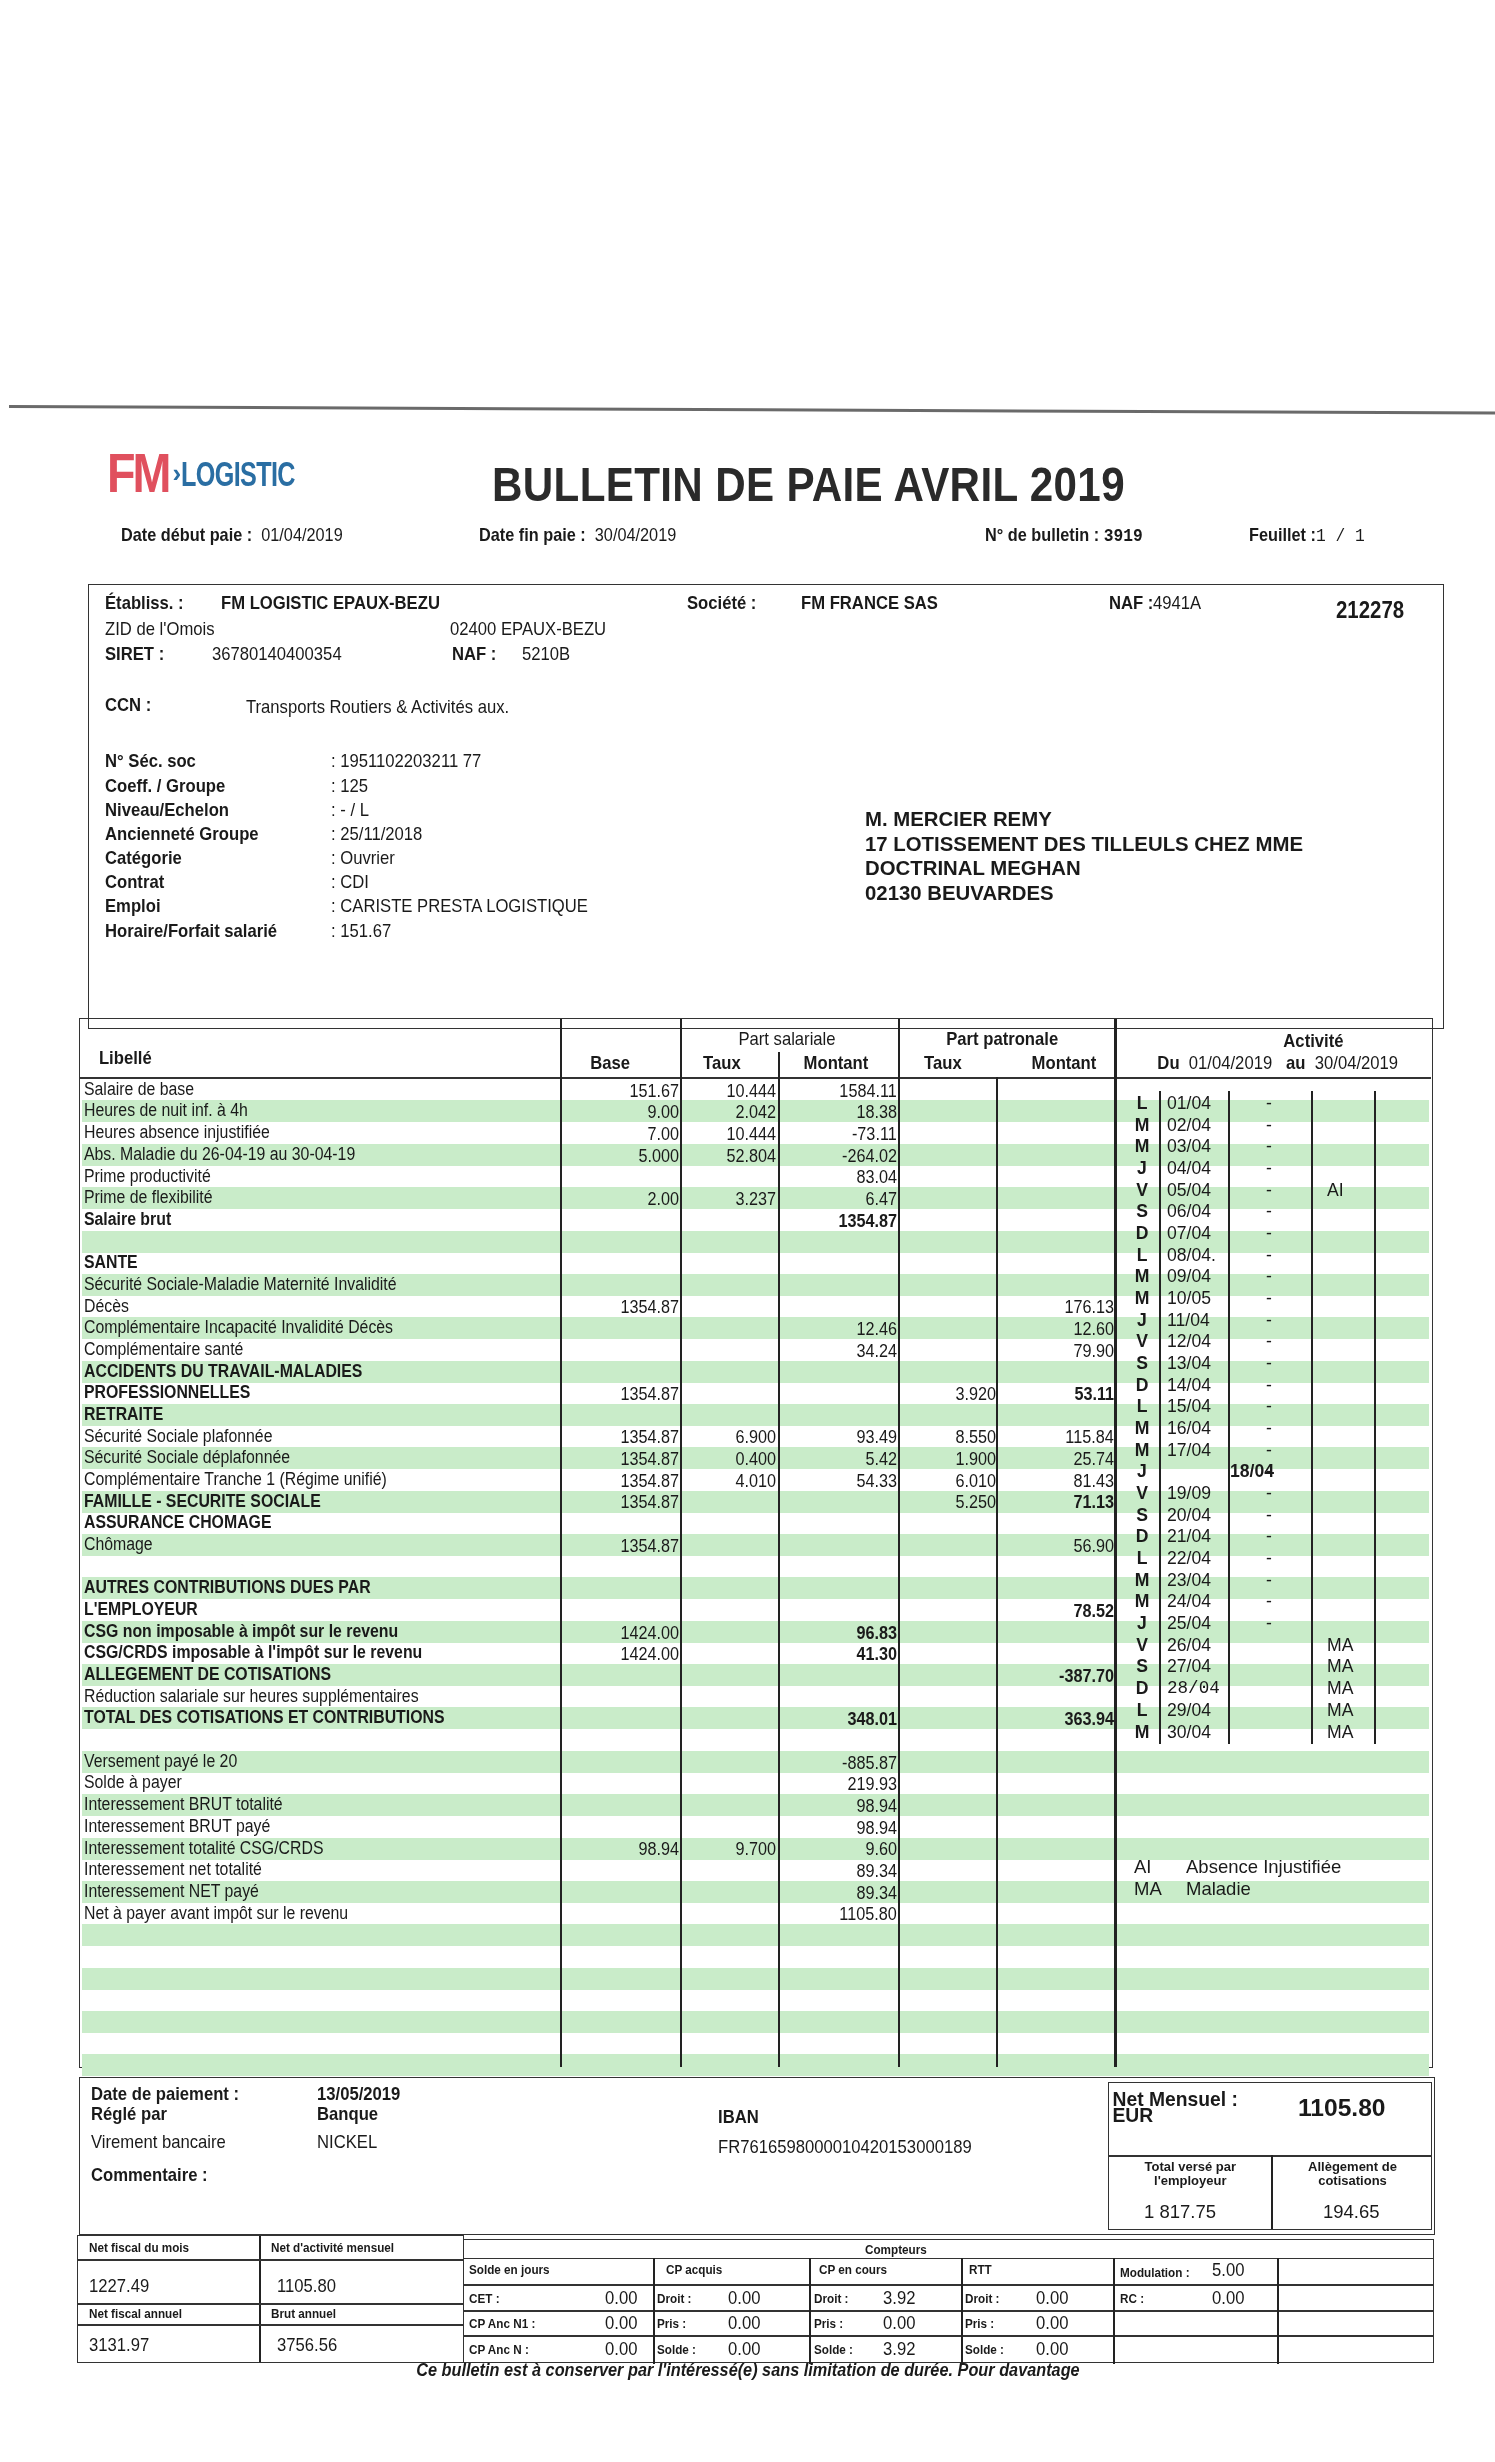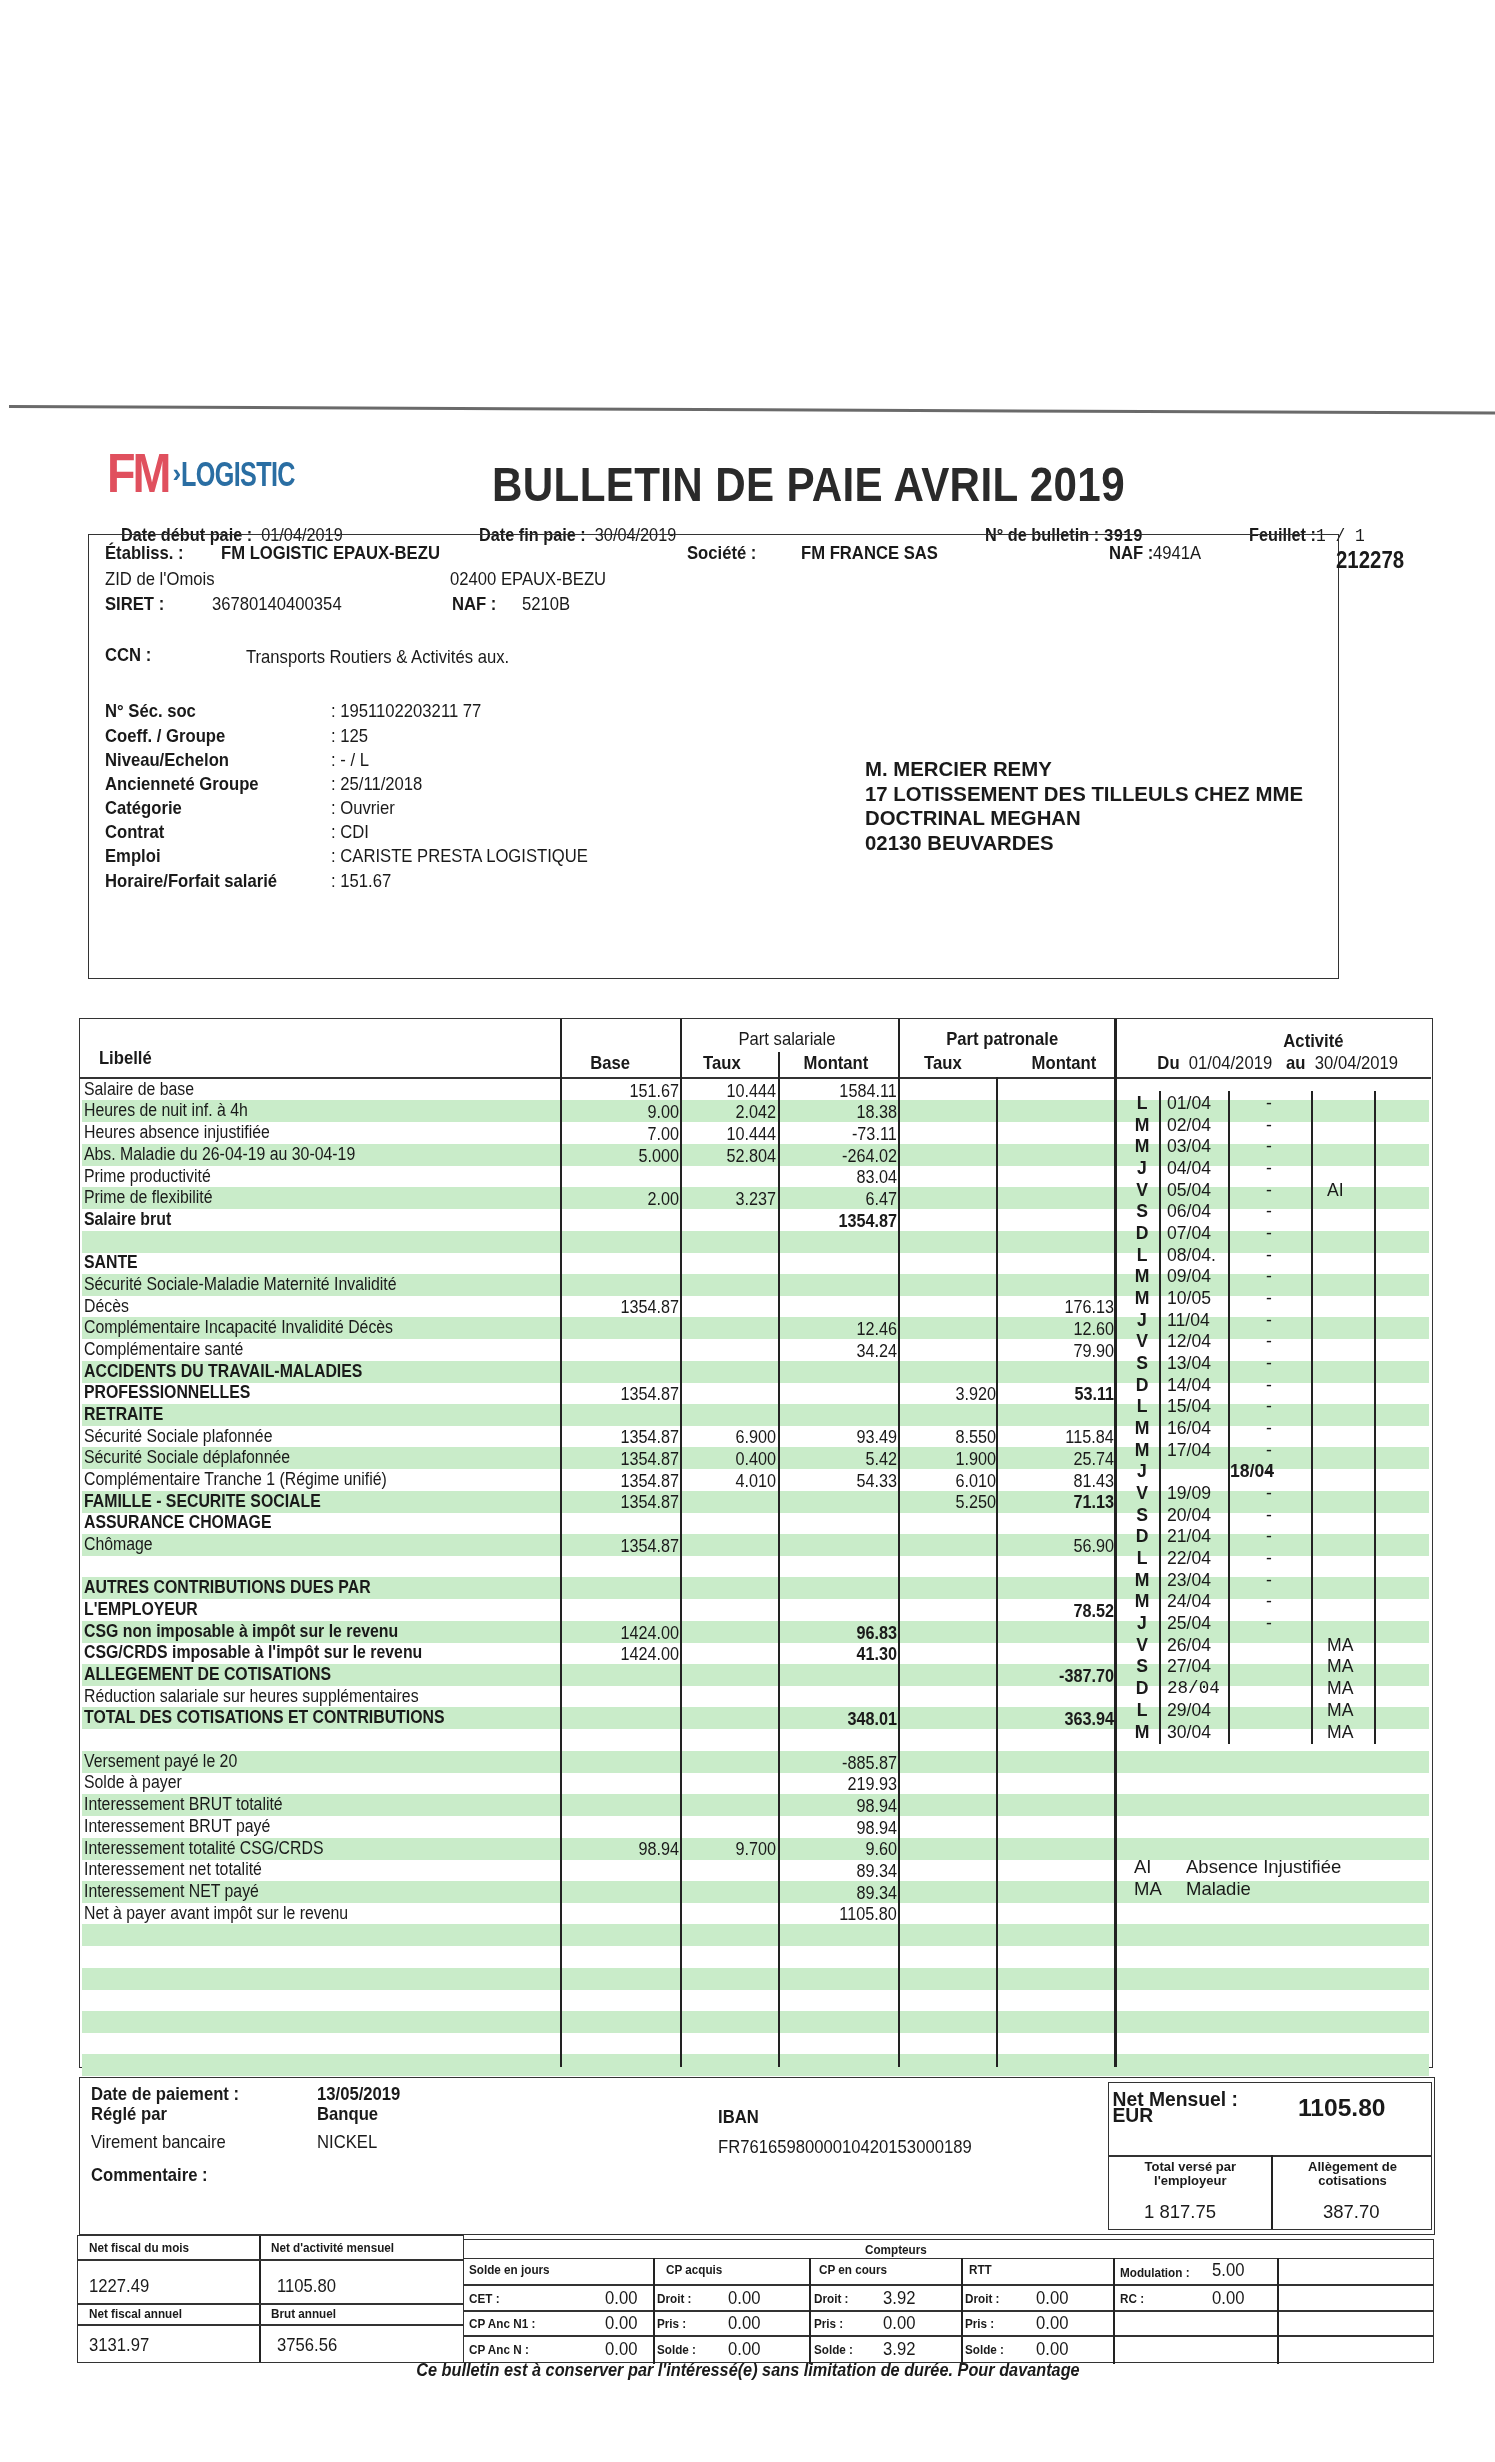--- a/index.html
+++ b/index.html
@@ -47,21 +47,21 @@
   <span class="logo-arrow">›</span>
   <span class="logo-text">LOGISTIC</span>
 </div>
 <div class="title">BULLETIN DE PAIE AVRIL 2019</div>
 
 <div class="dateline" style="left:121px"><b>Date début paie :</b>&nbsp; <span>01/04/2019</span></div>
 <div class="dateline" style="left:479px"><b>Date fin paie :</b>&nbsp; <span>30/04/2019</span></div>
 <div class="dateline" style="left:985px"><b>N° de bulletin :</b> <span style="font-family:'Liberation Mono',monospace;font-weight:bold">3919</span></div>
 <div class="dateline" style="left:1249px"><b>Feuillet :</b><span style="font-family:'Liberation Mono',monospace">1  /  1</span></div>
 
-<div class="box" style="left:88px; top:534px; width:1251px; height:445px;">
+<div class="box" style="left:88px; top:584px; width:1356px; height:445px;">
   <div class="t b n" style="left:16px; top:7px">Établiss. :</div>
   <div class="t b n" style="left:132px; top:7px">FM LOGISTIC EPAUX-BEZU</div>
   <div class="t b n" style="left:598px; top:7px">Société :</div>
   <div class="t b n" style="left:712px; top:7px">FM FRANCE SAS</div>
   <div class="t b n" style="left:1020px; top:7px">NAF :</div>
   <div class="t n" style="left:1064px; top:7px">4941A</div>
   <div class="t b" style="left:1247px; top:10.6px; font-size:24px; transform:scaleX(0.85)">212278</div>
 
   <div class="t n" style="left:16px; top:33px">ZID de l'Omois</div>
   <div class="t n" style="left:361px; top:33px">02400   EPAUX-BEZU</div>
@@ -614,21 +614,21 @@
   <div class="t b" style="left:3.5px; top:8.8px; font-size:19.3px; line-height:16px">
     <div>Net Mensuel :</div>
       <div>EUR</div>
   </div>
   <div class="t b" style="left:189px; top:10.6px; font-size:24.6px">1105.80</div>
   <div class="hline" style="left:0; top:72px; width:322px"></div>
   <div class="vline" style="left:162px; top:72px; height:74px"></div>
   <div class="t b" style="left:8.8px; top:77px; width:145px; font-size:13px; text-align:center; white-space:normal; line-height:14px">Total versé par l'employeur</div>
   <div class="t" style="left:35px; top:118px; font-size:18.5px">1 817.75</div>
   <div class="t b" style="left:171px; top:77px; width:145px; font-size:13px; text-align:center; white-space:normal; line-height:14px">Allègement de cotisations</div>
-  <div class="t" style="left:214px; top:118px; font-size:18.5px">387.70</div>
+  <div class="t" style="left:214px; top:118px; font-size:18.5px">194.65</div>
 </div>
 
 <div class="box" style="left:77px; top:2235px; width:387px; height:128px;">
   <div class="vline" style="left:181px; top:0; height:126px"></div>
   <div class="hline" style="left:0; top:23px; width:385px"></div>
   <div class="hline" style="left:0; top:67px; width:385px"></div>
   <div class="hline" style="left:0; top:88px; width:385px"></div>
   <div class="small-lbl" style="left:10.6px; top:3.5px">Net fiscal du mois</div>
   <div class="val" style="left:10.6px; top:39px">1227.49</div>
   <div class="small-lbl" style="left:193px; top:3.5px">Net d'activité mensuel</div>

